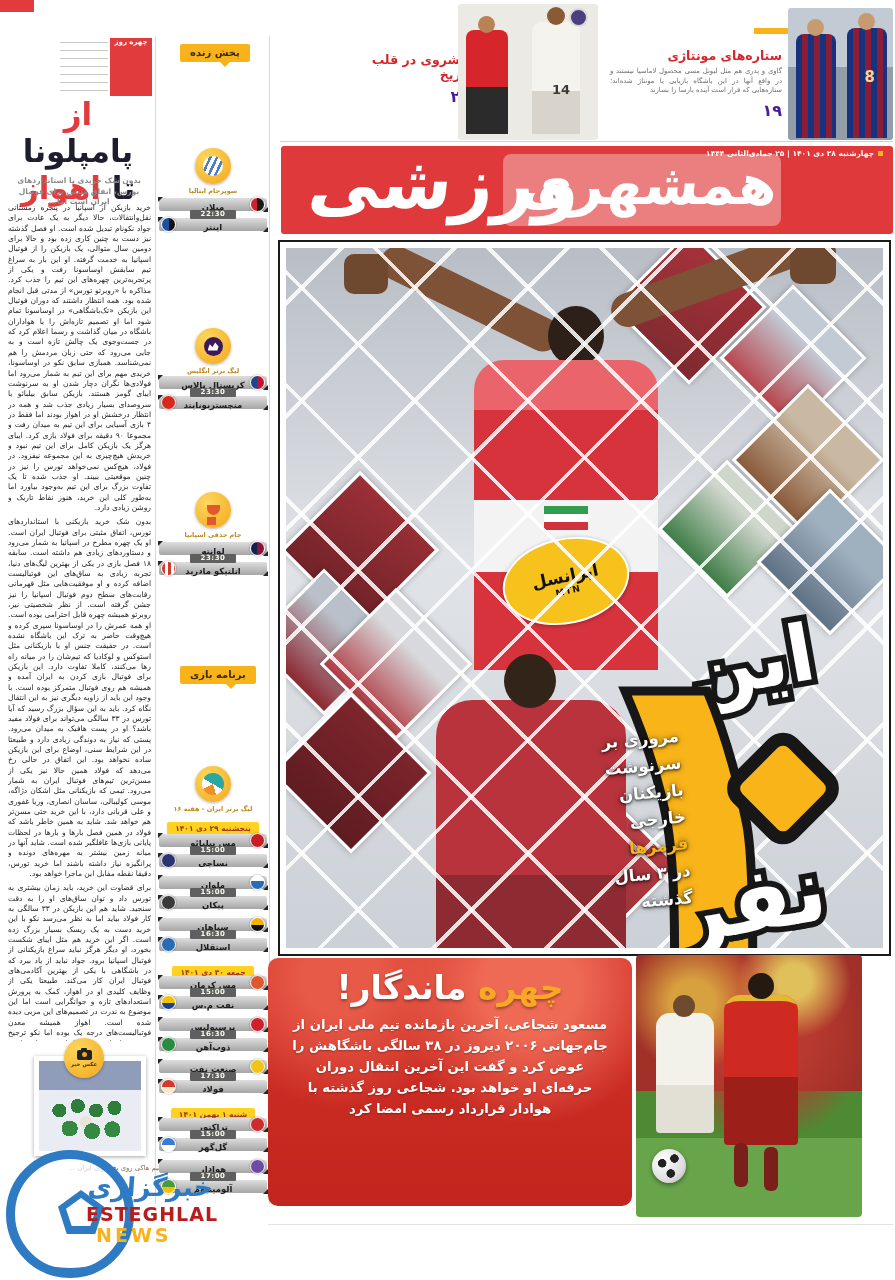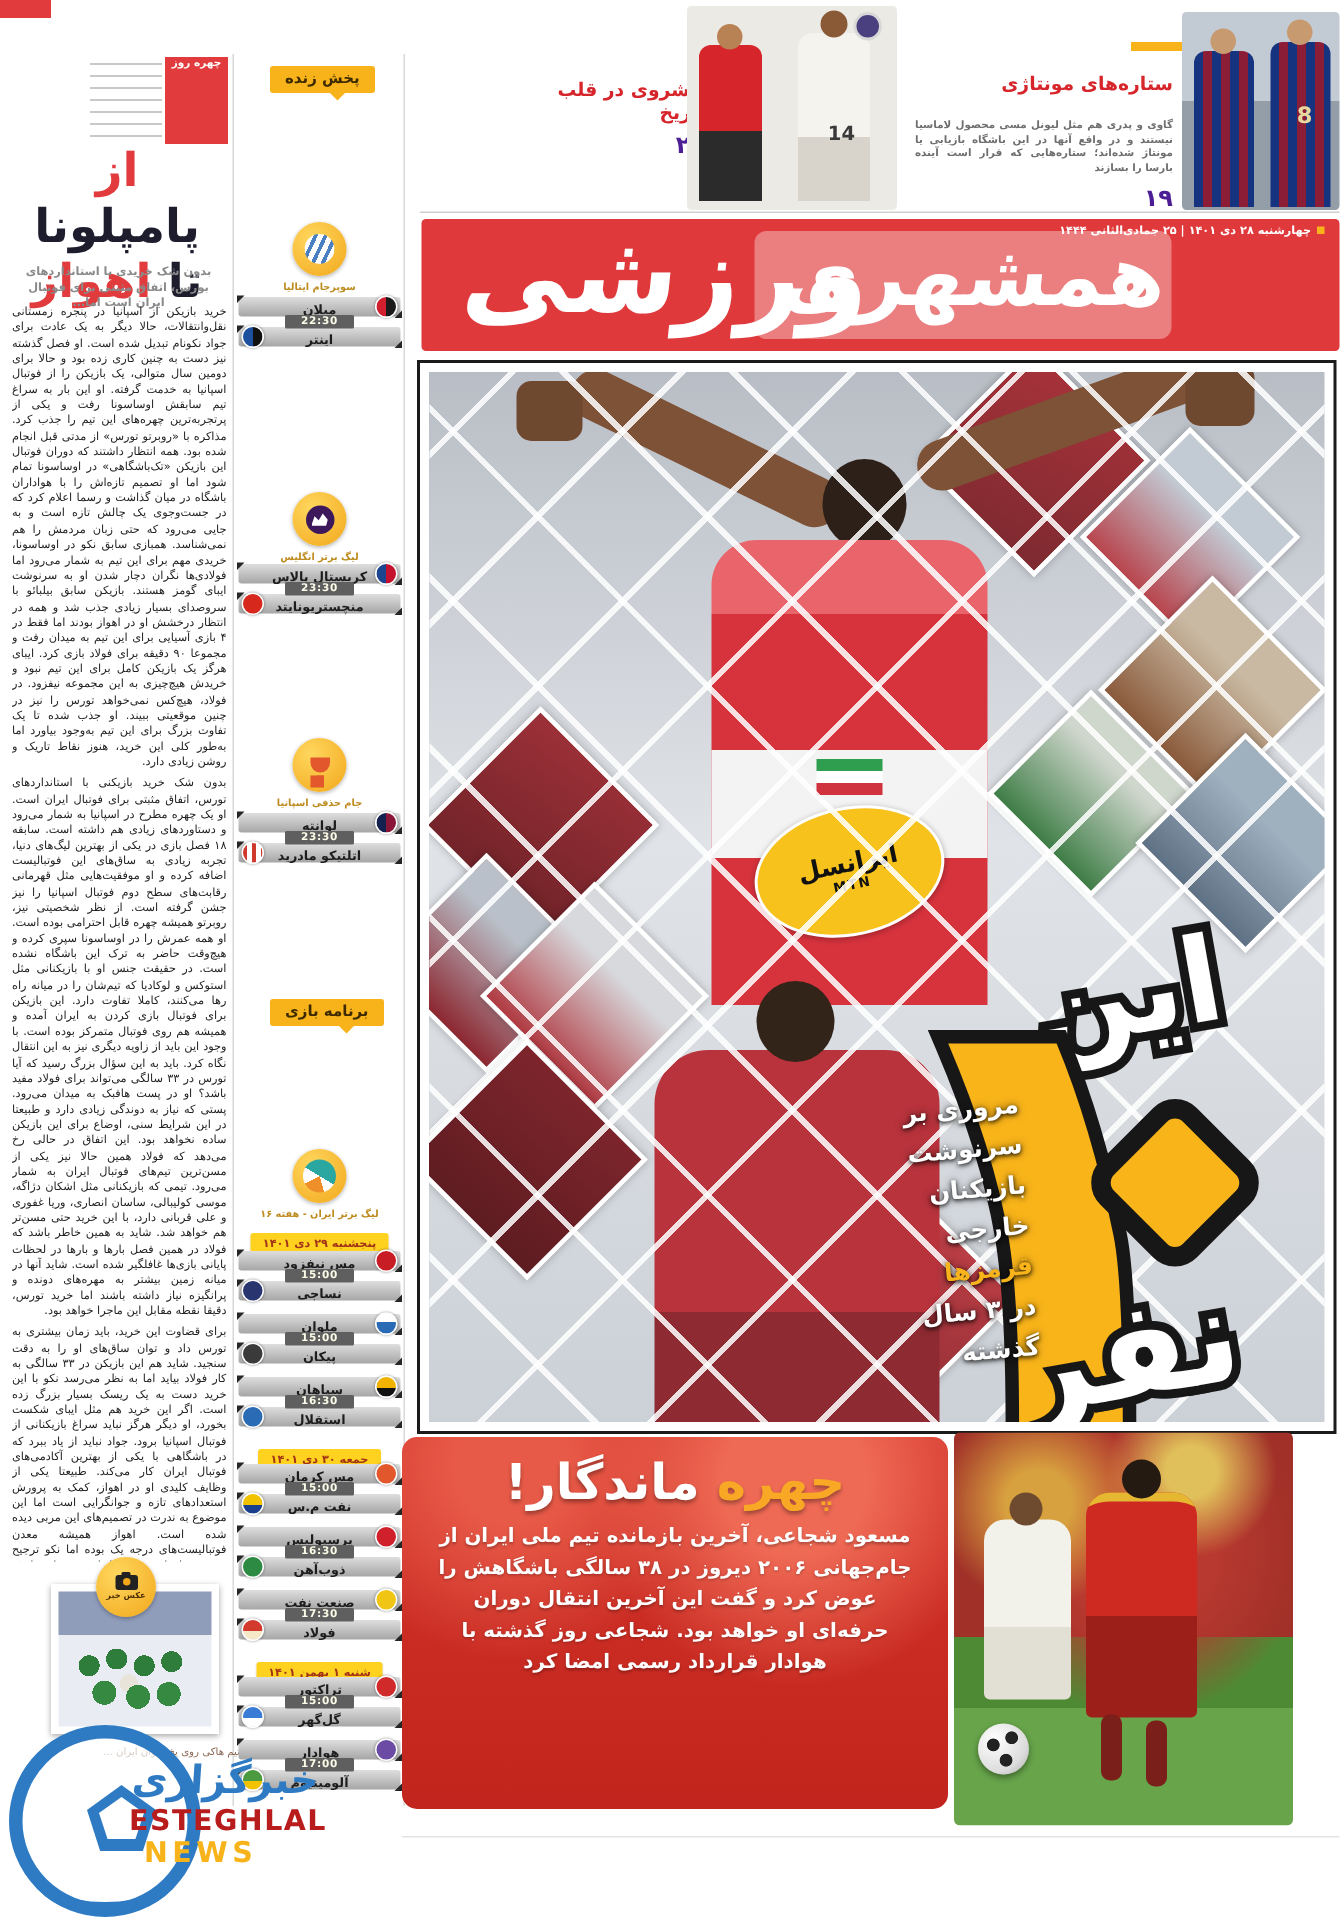--- a/index.html
+++ b/index.html
@@ -92,21 +92,21 @@
   .mtime{width:46px;margin:-1px auto;background:#5f5f5f;color:#fbfbe8;font-size:7px;font-weight:bold;
     text-align:center;border-radius:1px;height:9px;line-height:9px;position:relative;z-index:2;
     letter-spacing:.5px;direction:ltr;}
   .dpill{margin:0 auto;width:fit-content;background:#ffd21f;color:#a23317;font-size:7.5px;
     font-weight:900;padding:2px 8px;border-radius:2px;box-shadow:0 1px 1px rgba(0,0,0,.2);}
   .dwrap{left:159px;width:108px;text-align:center;}
   
   .ribbon{height:6px;background:#f7b319;}
   .ribbon::after{content:"";position:absolute;right:-9px;top:0;width:8px;height:6px;background:#e23b3d;}
   .teaser-title{font-size:12.5px;font-weight:900;color:#d6262b;text-align:right;}
-  .teaser-body{font-size:6.9px;line-height:9.6px;color:#6e6e6e;text-align:justify;margin-top:16px;font-weight:bold;}
+  .teaser-body{font-size:6.9px;line-height:9.6px;color:#6e6e6e;text-align:justify;margin-top:4px;font-weight:normal;}
   .teaser-page{font-size:16px;font-weight:900;color:#4c1d95;margin-top:5px;}
   .tphoto{border-radius:3px;overflow:hidden;}
   .ph-hand{background:#eceae4;}
   .hp1{position:absolute;left:8px;top:26px;width:42px;height:104px;background:linear-gradient(180deg,#d6262b 0 55%,#2b2b2b 55%);border-radius:8px 8px 0 0;}
   .hp1::before{content:"";position:absolute;left:12px;top:-14px;width:17px;height:17px;border-radius:50%;background:#b98254;}
   .hp2{position:absolute;right:18px;top:18px;width:48px;height:112px;background:linear-gradient(180deg,#f5f3ee 0 62%,#d8d4cb 62%);border-radius:10px 10px 0 0;}
   .hp2::before{content:"";position:absolute;left:15px;top:-15px;width:18px;height:18px;border-radius:50%;background:#8a5a36;}
   .hball{position:absolute;right:10px;top:4px;width:15px;height:15px;border-radius:50%;background:#4a3f7f;border:2px solid #d8d8d8;}
   .hnum{position:absolute;right:28px;top:78px;font-size:13px;font-weight:900;color:#3a3a3a;direction:ltr;}
   .ph-barca{background:linear-gradient(180deg,#c2cad4 0 45%,#949ea9 45%);}
@@ -291,21 +291,21 @@
     <div class="clogo">
         <div class="g-ipl"></div>
       </div>
     <div class="clabel">لیگ برتر ایران - هفته ۱۶</div>
   </div>
   <div class="abs dwrap" style="top:816px"><span class="dpill">پنجشنبه ۲۹ دی ۱۴۰۱</span></div>
 
   <div class="abs mrow" style="top:834px">
     <div class="mbar logo-right">
         <span class="crest" style="background:#c81d25"></span>
-        <span class="mname">مس نیفزود</span>
+        <span class="mname">مس بیلبائو</span>
       </div>
     <div class="mtime">15:00</div>
     <div class="mbar logo-left">
         <span class="crest" style="background:#28356f"></span>
         <span class="mname">نساجی</span>
       </div>
   </div>
   <div class="abs mrow" style="top:876px">
     <div class="mbar logo-right">
         <span class="crest" style="background:linear-gradient(180deg,#fff 40%,#2a6bb5 40%)"></span>

